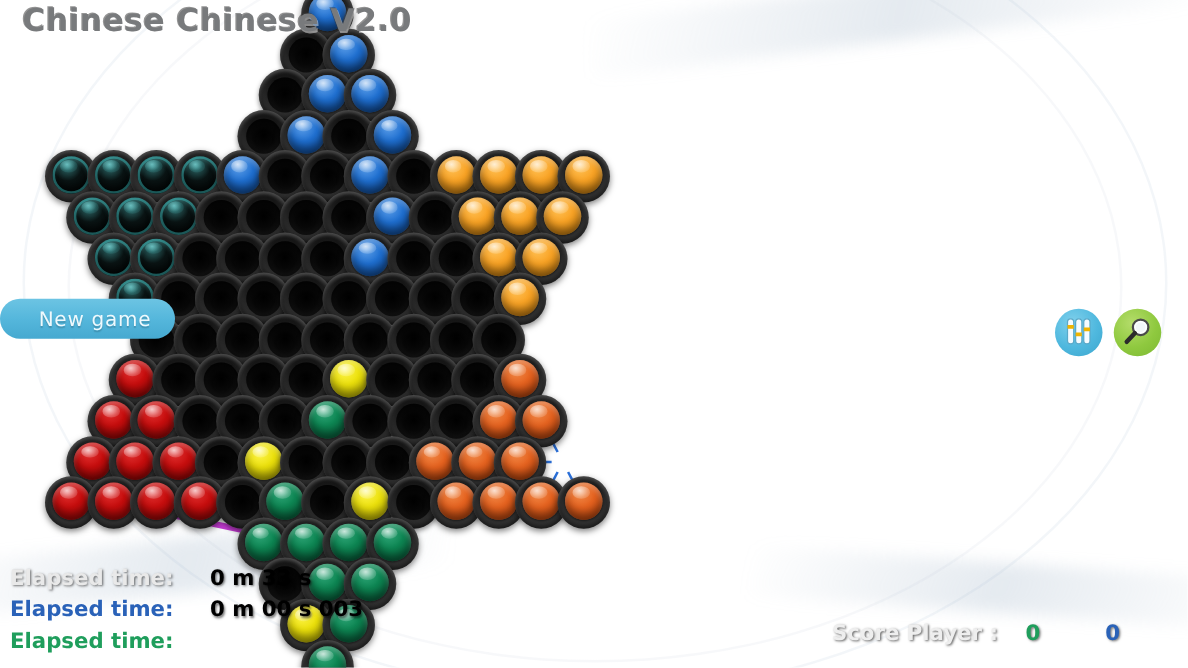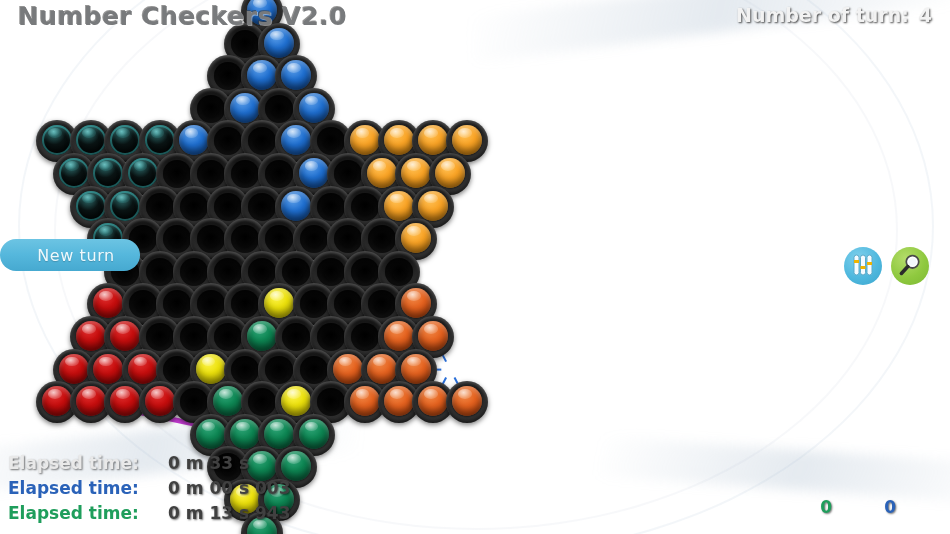--- a/index.html
+++ b/index.html
@@ -182,21 +182,21 @@
   .timers { left: 8px; bottom: 6px; }
   .timer-row {
     display: flex;
     align-items: baseline;
     height: 25px;
     font-size: 17px;
     font-weight: bold;
     text-shadow: 1px 1px 2px rgba(0,0,0,0.55);
   }
   .timer-row .lbl { width: 160px; }
-  .timer-row .val { color: #404040; }
+  .timer-row .val { color: #000000; }
   .timer-row.t0 .lbl { color: #e9e9e9; }
   .timer-row.t1 .lbl { color: #2a62b8; text-shadow: 1px 1px 1px rgba(255,255,255,0.25); }
   .timer-row.t2 .lbl { color: #1f9e5c; text-shadow: 1px 1px 1px rgba(255,255,255,0.25); }
 
   
   .players { right: 14px; bottom: 10px; width: 320px; }
   .player-line {
     display: flex;
     align-items: center;
     justify-content: flex-end;
@@ -1114,27 +1114,24 @@
         </div>
         <div class="peg c-green" style="left: 279.3px; top: 500px;">
           <span class="ball"></span>
         </div>
         <div class="peg c-green" style="left: 262.2px; top: 532.6px;">
           <span class="ball"></span>
         </div>
       </div>
   </div>
 
-  <div class="hud title">Number Checkers V2.0</div>
-
-  <div class="hud turn">
-    <span>Number of turn:</span><span class="val">4</span>
-  </div>
-
-  <button class="hud" id="new-game-btn">New turn</button>
+  <div class="hud title">Chinese Chinese V2.0</div>
+
+
+  <button class="hud" id="new-game-btn">New game</button>
 
   <button class="hud round-btn" id="settings-btn">
     <span>
       <svg width="22" height="24" viewBox="0 0 22 24">
         <rect x="2" y="2" width="5" height="20" rx="2.5" fill="#f5fbff" stroke="#5aa9c9" stroke-width="1"></rect>
         <rect x="8.5" y="2" width="5" height="20" rx="2.5" fill="#f5fbff" stroke="#5aa9c9" stroke-width="1"></rect>
         <rect x="15" y="2" width="5" height="20" rx="2.5" fill="#f5fbff" stroke="#5aa9c9" stroke-width="1"></rect>
         <rect x="2" y="7" width="5" height="3" fill="#f0b400"></rect>
         <rect x="8.5" y="13" width="5" height="3" fill="#f0b400"></rect>
         <rect x="15" y="9" width="5" height="3" fill="#f0b400"></rect>
@@ -1156,24 +1153,24 @@
       <div class="timer-row t0">
         <span class="lbl">Elapsed time:</span>
         <span class="val">0 m 33 s</span>
       </div>
       <div class="timer-row t1">
         <span class="lbl">Elapsed time:</span>
         <span class="val">0 m 00 s 003</span>
       </div>
       <div class="timer-row t2">
         <span class="lbl">Elapsed time:</span>
-        <span class="val">0 m 13 s 943</span>
       </div>
     </div>
 
   <div class="hud players">
     <div class="score-line">
+      <span class="lbl">Score Player :</span>
       <span class="score-val s0">0</span>
       <span class="score-val s1">0</span>
     </div>
   </div>
 
 </div>
 
 </body></html>

